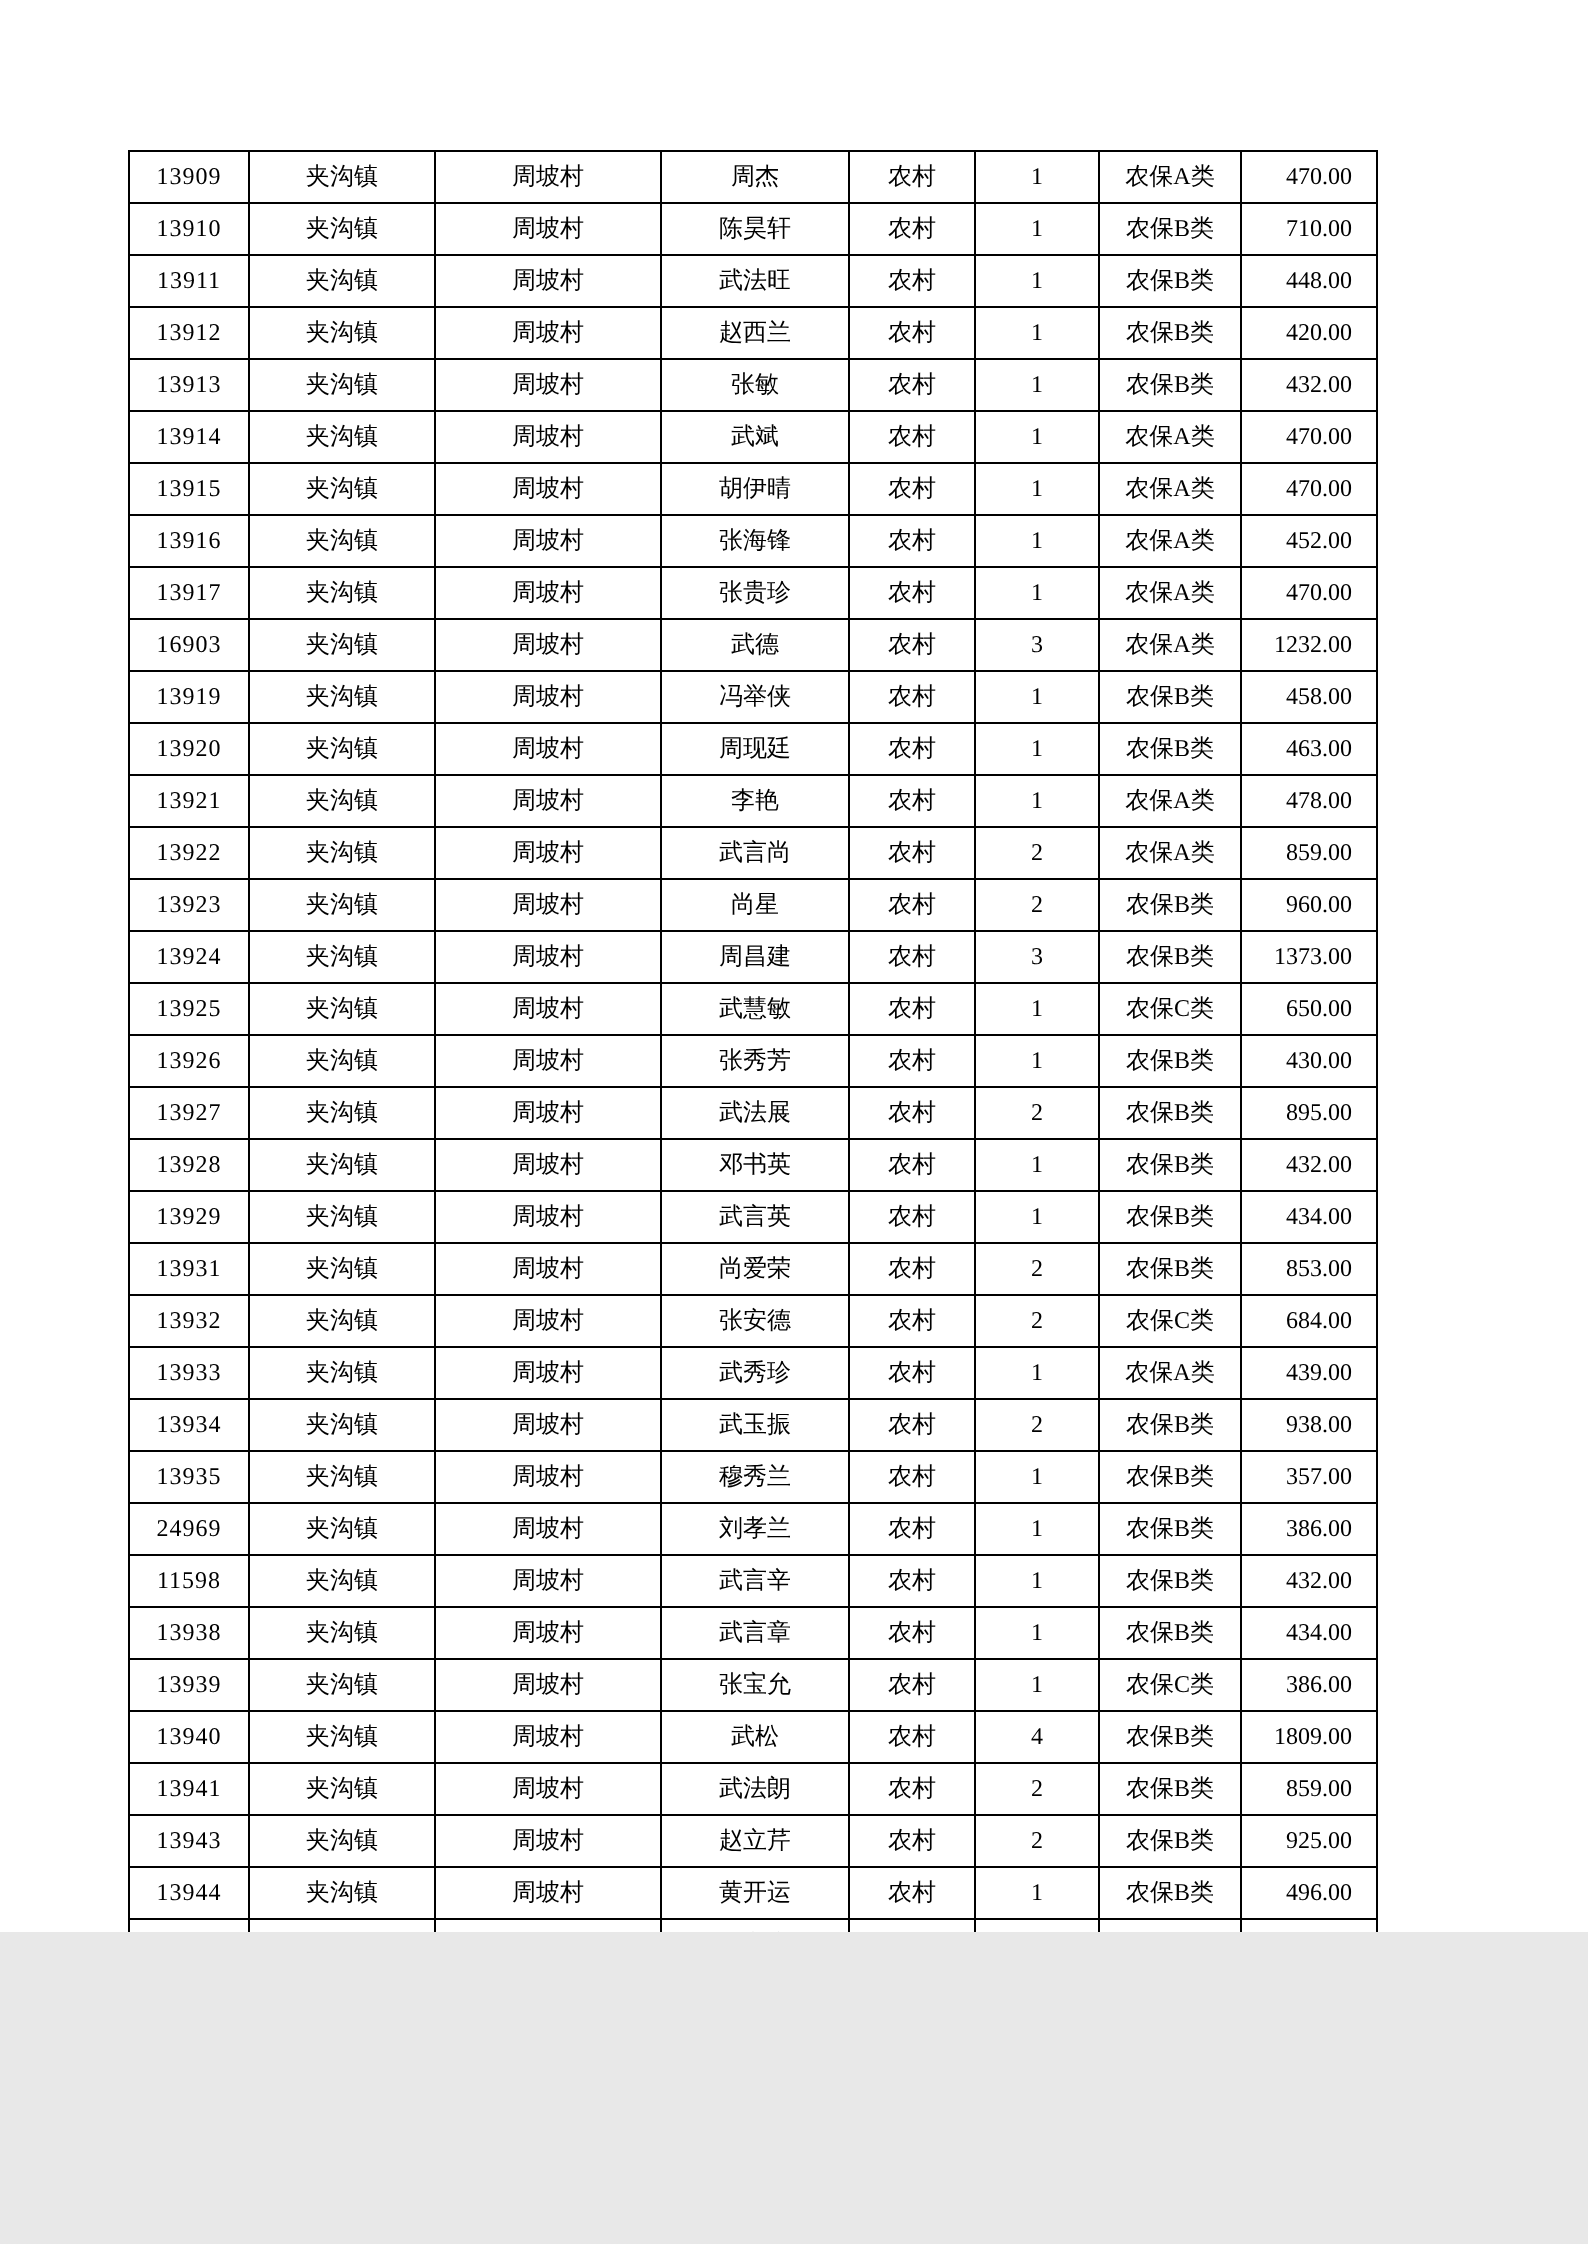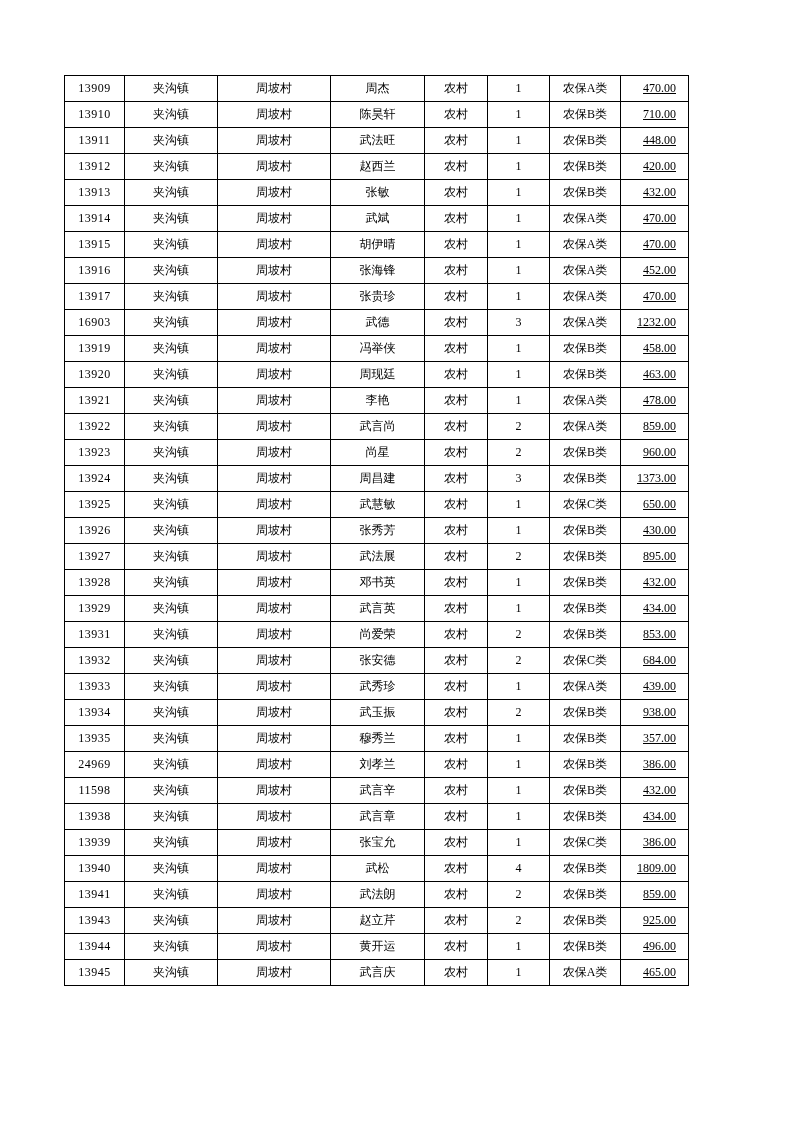--- a/index.html
+++ b/index.html
@@ -8,21 +8,21 @@
   }
   body {
     width: 794px;
     height: 1122px;
     background: #e8e8e8;
     font-family: "Liberation Serif", "DejaVu Serif", serif;
   }
   .page {
     position: relative;
     width: 794px;
-    height: 1122px;
+    height: 966px;
     background: #ffffff;
     overflow: hidden;
   }
   .data-table {
     position: absolute;
     left: 64px;
     top: 75px;
     width: 624px;
     border-collapse: collapse;
     table-layout: fixed;
@@ -34,21 +34,20 @@
     height: 25px;
     line-height: 25px;
     text-align: center;
     padding: 0 2px;
     white-space: nowrap;
     overflow: hidden;
   }
   .data-table td.col-amount {
     text-align: right;
     padding-right: 12px;
-    text-decoration: underline;
   }
   .data-table td.col-serial {
     letter-spacing: 0.5px;
   }
 </style>
 </head>
 <body>
 
 <div class="page">
   <table class="data-table">

